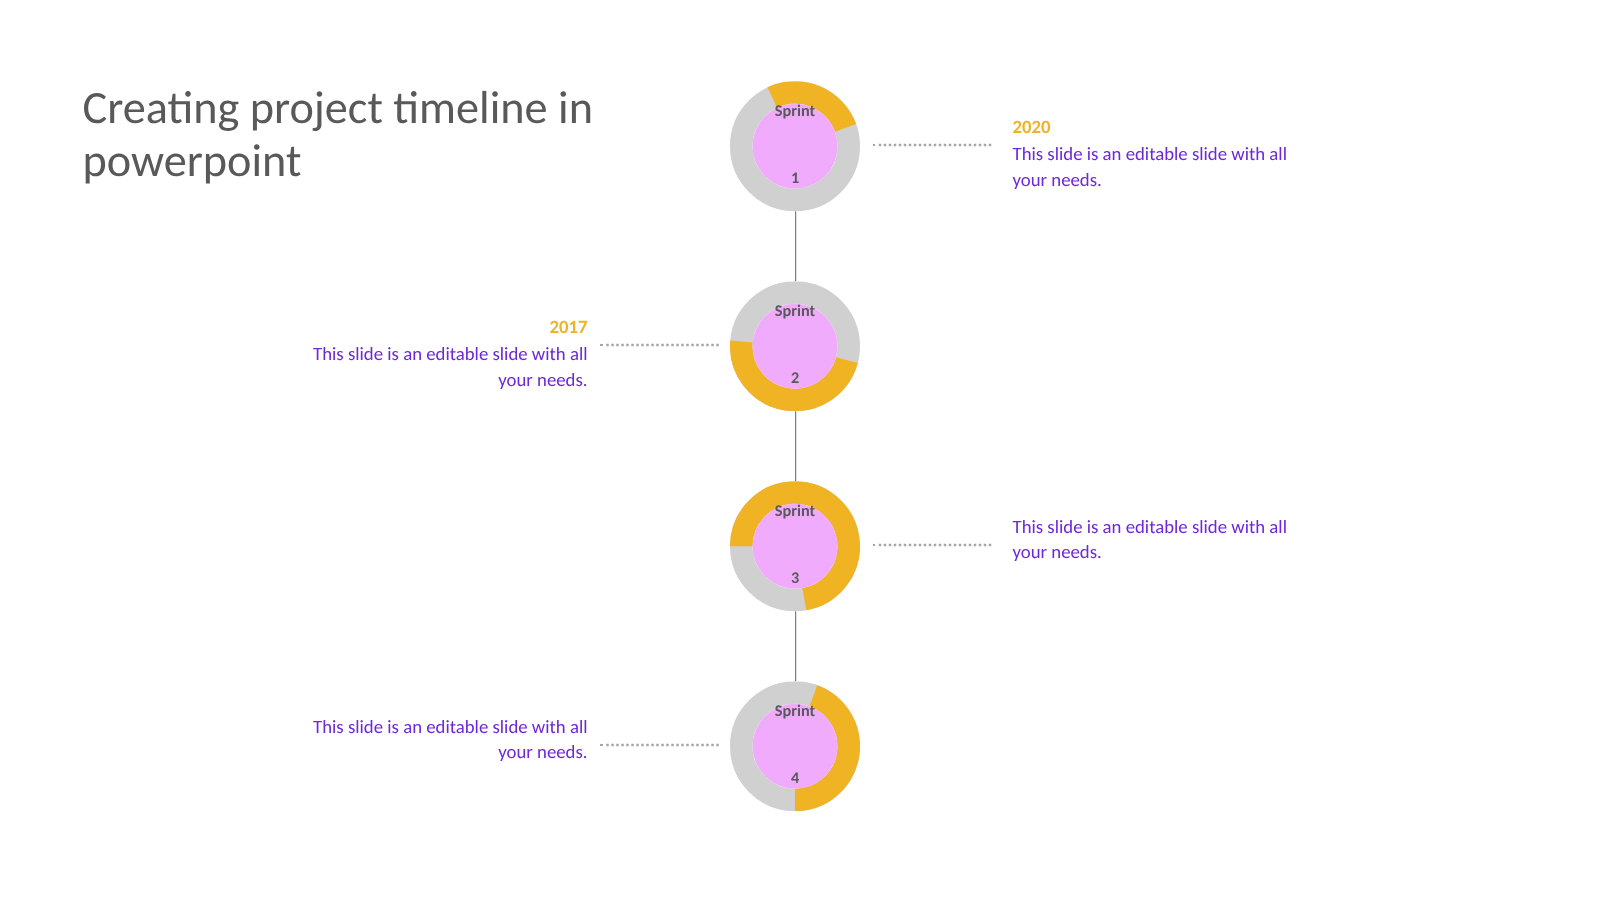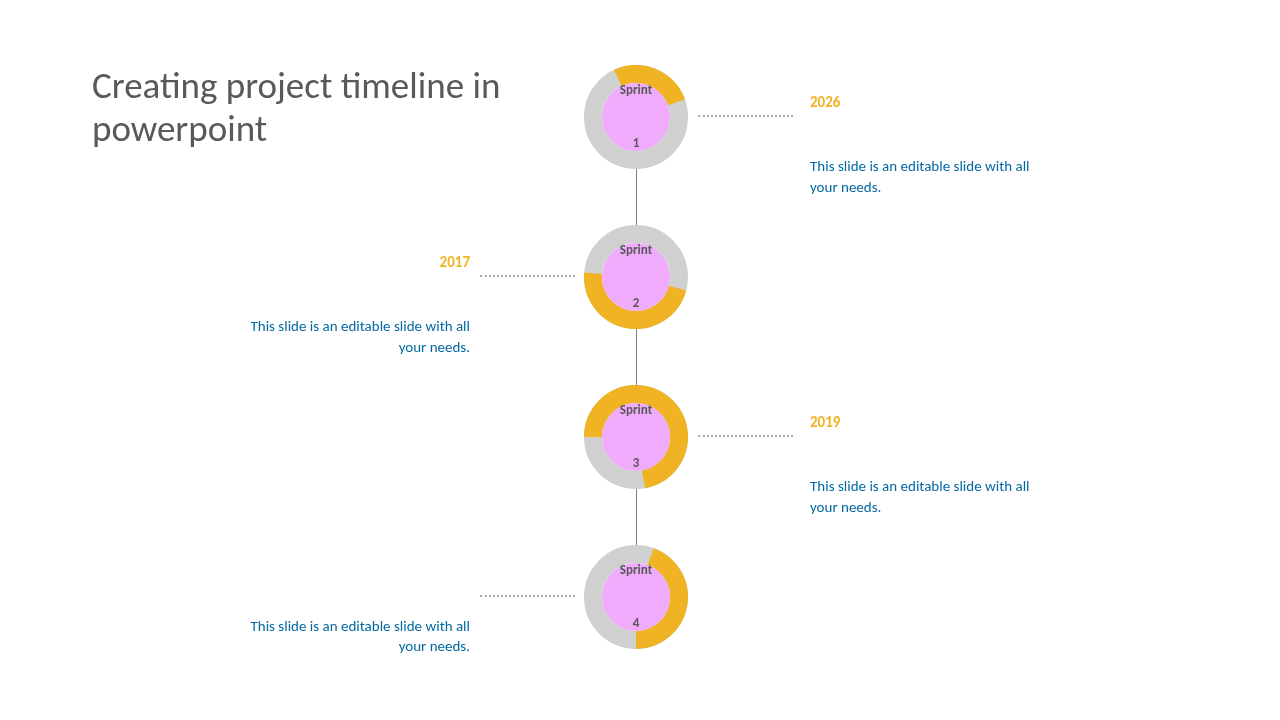--- a/index.html
+++ b/index.html
@@ -1,19 +1,19 @@
 <!DOCTYPE html>
 <html><head>
 <meta charset="utf-8">
 <style>
   * { box-sizing: border-box; margin: 0; padding: 0; }
   html, body { width: 1280px; height: 720px; background: #fff; font-family: "Segoe UI", "Calibri", Arial, sans-serif; overflow: hidden; }
   .slide { position: relative; width: 1280px; height: 720px; }
   .title {
-    position: absolute; left: 92px; top: 65px; width: 430px;
+    position: absolute; left: 66px; top: 65px; width: 430px;
     font-size: 37px; font-weight: 400; color: #595959; line-height: 1.15;
   }
   .spine {
     position: absolute; left: 636px; top: 130px; width: 1px; height: 510px;
     background: #7f7f7f;
   }
   .node {
     position: absolute; width: 104px; height: 104px; left: 584px;
     background: #fff;
   }
@@ -33,21 +33,21 @@
     border-top: 2px dotted #a6a6a6;
   }
   .dots.right { left: 698px; }
   .dots.left  { left: 480px; }
   .text {
     position: absolute; width: 220px; font-size: 15px; line-height: 1.35;
   }
   .text.right { left: 810px; text-align: left; }
   .text.left  { left: 250px; text-align: right; }
   .year { color: #f0b323; font-weight: 700; margin-bottom: 2px; }
-  .desc { color: #0369a1; margin-top: 44px; }
+  .desc { color: #6d28d9; }
   .t1 { top: 92px; }
   .t2 { top: 252px; }
   .t3 { top: 412px; }
   .t4 { top: 572px; }
   .d1 { top: 115px; }
   .d2 { top: 275px; }
   .d3 { top: 435px; }
   .d4 { top: 595px; }
 </style>
 </head>
@@ -63,21 +63,21 @@
       <circle cx="52" cy="52" r="43" fill="none" stroke="#d0d0d0" stroke-width="18"></circle>
       <path id="arc1" fill="none" stroke="#f0b323" stroke-width="18" d="M 33.82741474514993 13.028765157424047 A 43 43 0 0 1 92.40678269379407 37.29313383699625"></path>
     </svg>
     <div class="inner">
       <span>Sprint</span>
       <span>1</span>
     </div>
   </div>
   <div class="dots right d1"></div>
   <div class="text right t1">
-    <div class="year">2026</div>
+    <div class="year">2020</div>
     <div class="desc">This slide is an editable slide with all your needs.</div>
   </div>
 
   <div class="node node2">
     <svg width="104" height="104" viewBox="0 0 104 104">
       <circle cx="52" cy="52" r="43" fill="none" stroke="#d0d0d0" stroke-width="18"></circle>
       <path id="arc2" fill="none" stroke="#f0b323" stroke-width="18" d="M 93.53481053042994 63.12921893940839 A 43 43 0 0 1 9.16362798205494 48.25230306185071"></path>
     </svg>
     <div class="inner">
       <span>Sprint</span>
@@ -95,21 +95,20 @@
       <circle cx="52" cy="52" r="43" fill="none" stroke="#d0d0d0" stroke-width="18"></circle>
       <path id="arc3" fill="none" stroke="#f0b323" stroke-width="18" d="M 9 51.99999999999999 A 43 43 0 1 1 59.466871639678004 94.34673337952495"></path>
     </svg>
     <div class="inner">
       <span>Sprint</span>
       <span>3</span>
     </div>
   </div>
   <div class="dots right d3"></div>
   <div class="text right t3">
-    <div class="year">2019</div>
     <div class="desc">This slide is an editable slide with all your needs.</div>
   </div>
 
   <div class="node node4">
     <svg width="104" height="104" viewBox="0 0 104 104">
       <circle cx="52" cy="52" r="43" fill="none" stroke="#d0d0d0" stroke-width="18"></circle>
       <path id="arc4" fill="none" stroke="#f0b323" stroke-width="18" d="M 66.70686616300375 11.593217306205943 A 43 43 0 0 1 52 95"></path>
     </svg>
     <div class="inner">
       <span>Sprint</span>

